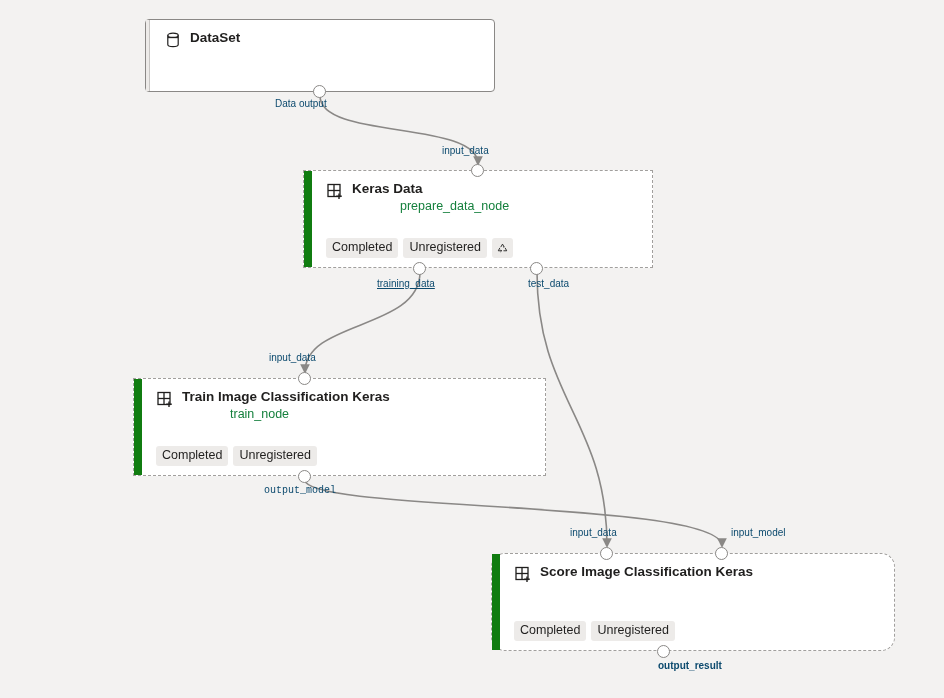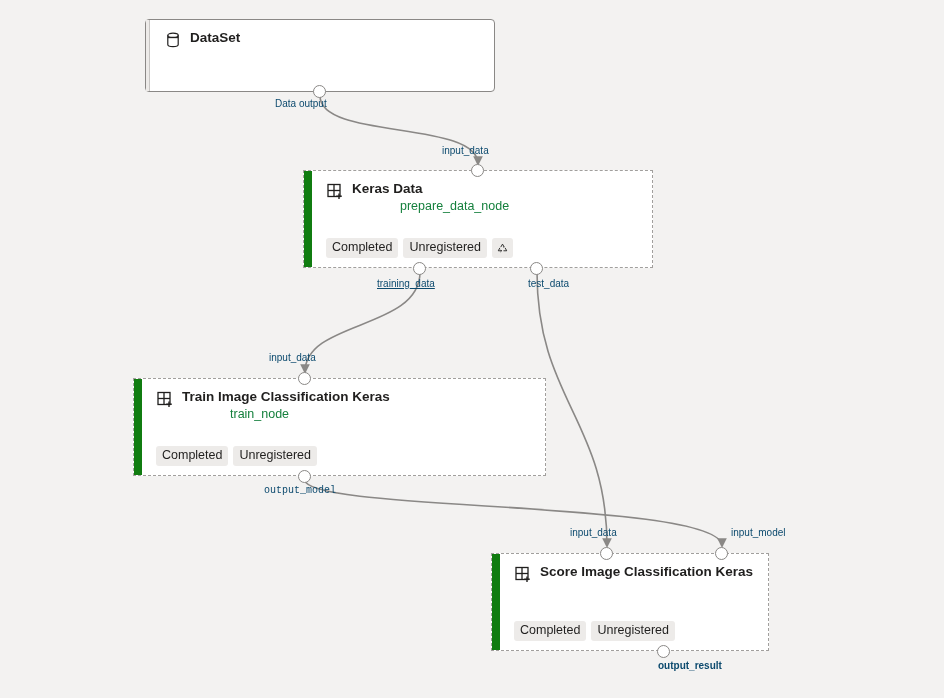--- a/index.html
+++ b/index.html
@@ -231,21 +231,21 @@
           <div class="node-subtitle">train_node</div>
         </div>
       </div>
     </div>
     <div class="badges">
       <span class="badge">Completed</span>
       <span class="badge">Unregistered</span>
     </div>
   </div>
 
-  <div class="node selected" style="left:491px; top:553px; width:278px; height:98px;">
+  <div class="node selected" style="left:491px; top:553px; width:404px; height:98px;border-radius:14px;">
     <div class="accent green"></div>
     <div class="node-body">
       <div class="node-head">
         <span class="node-icon">
           <svg width="18" height="18" viewBox="0 0 18 18">
             <rect x="2" y="2.5" width="12" height="12" fill="none" stroke="#201f1e" stroke-width="1.3"></rect>
             <line x1="8" y1="2.5" x2="8" y2="14.5" stroke="#201f1e" stroke-width="1.3"></line>
             <line x1="2" y1="8.5" x2="14" y2="8.5" stroke="#201f1e" stroke-width="1.3"></line>
             <line x1="13" y1="11.5" x2="13" y2="17" stroke="#201f1e" stroke-width="1.4"></line>
             <line x1="10.2" y1="14.2" x2="15.8" y2="14.2" stroke="#201f1e" stroke-width="1.4"></line>

